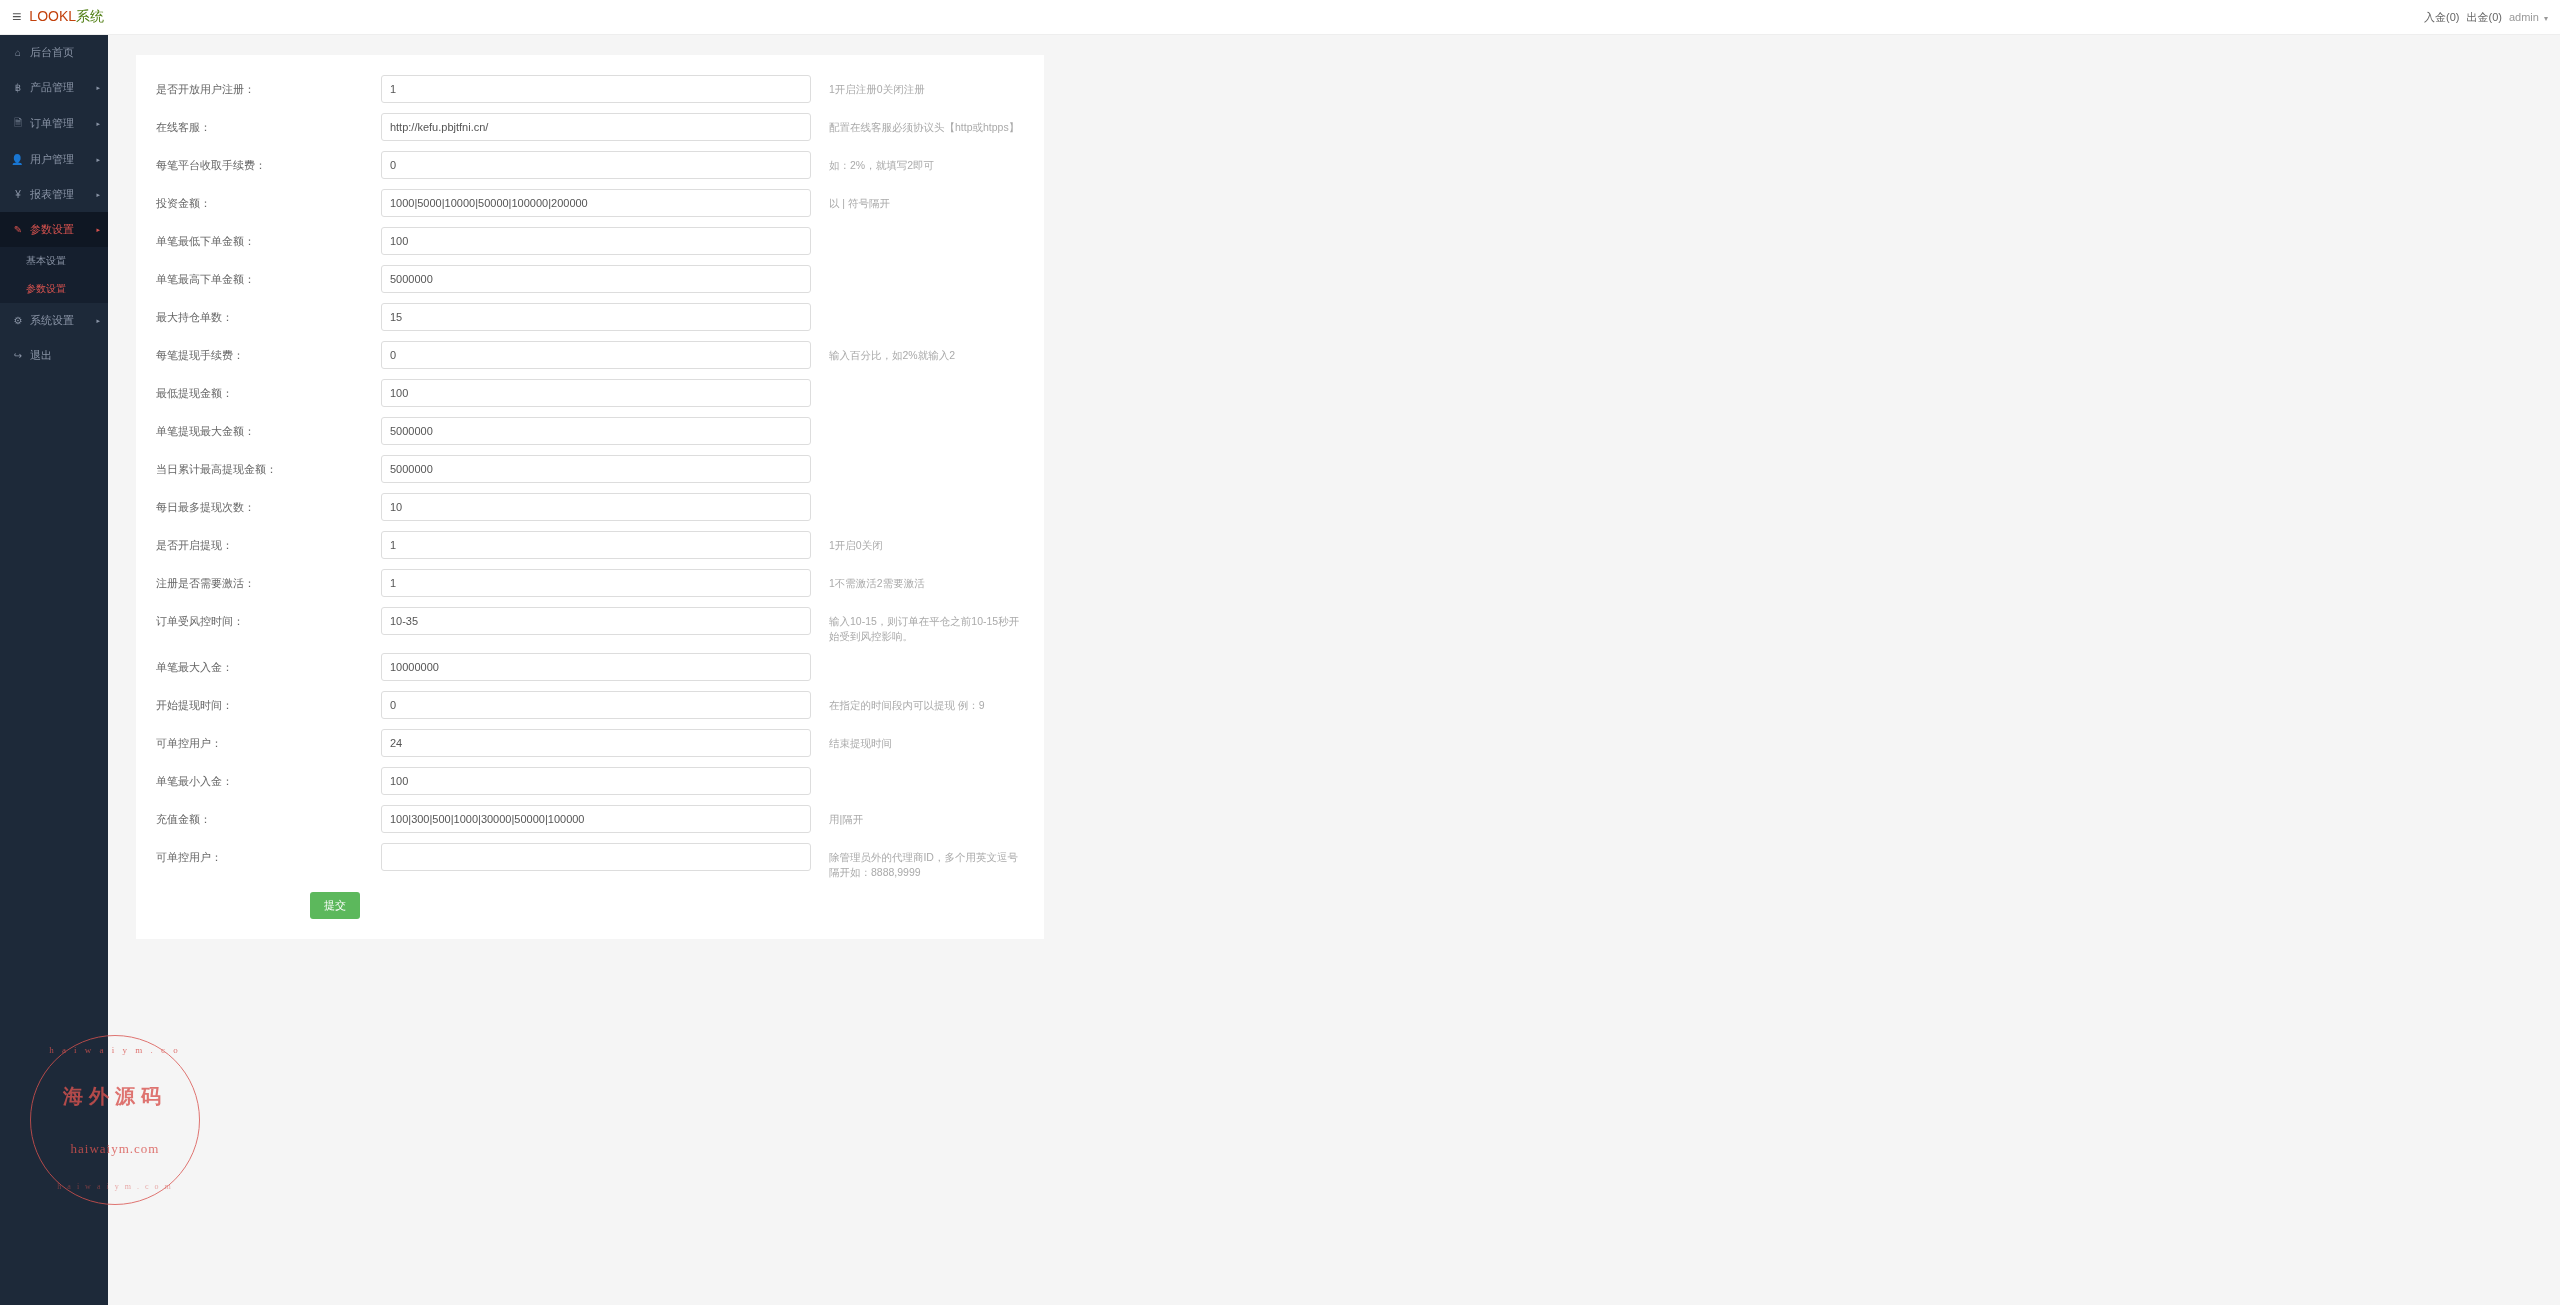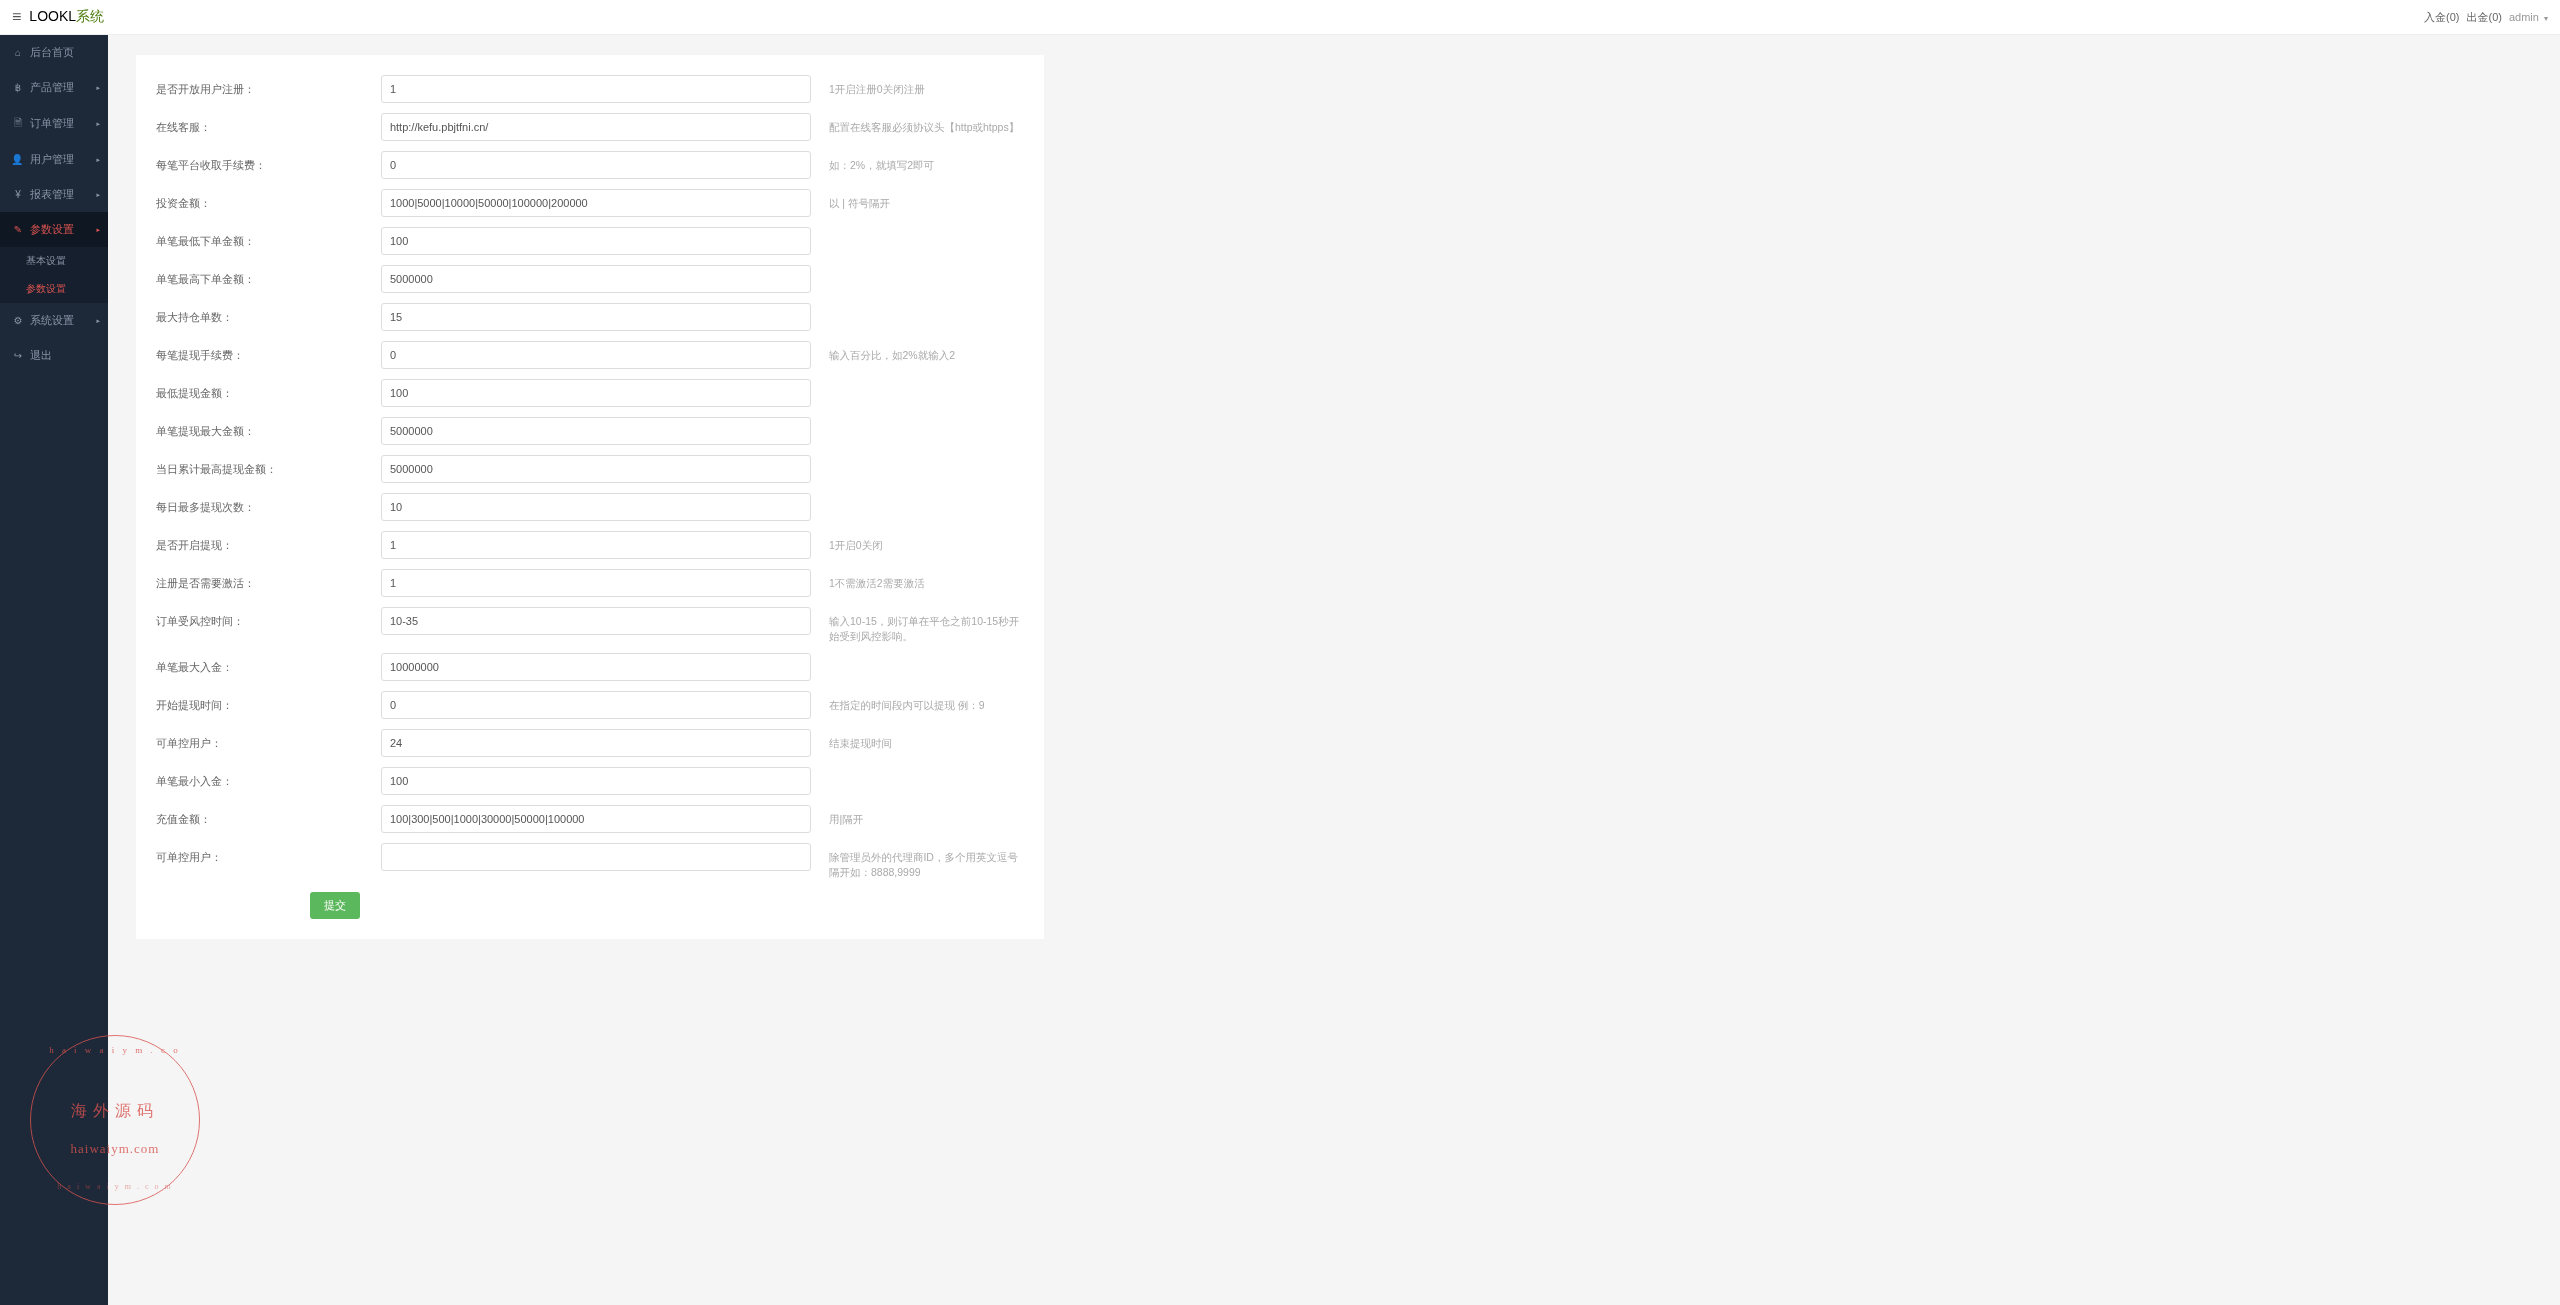--- a/index.html
+++ b/index.html
@@ -2,21 +2,21 @@
 <html><head>
 <meta charset="utf-8">
 <style>
 * { margin: 0; padding: 0; box-sizing: border-box; }
 body { font-family: -apple-system, BlinkMacSystemFont, "Segoe UI", "Microsoft YaHei", sans-serif; font-size: 12px; background: #f5f5f5; color: #333; }
 
 .topbar { height: 35px; background: #fff; border-bottom: 1px solid #eee; display: flex; align-items: center; padding: 0 12px; justify-content: space-between; }
 .topbar-left { display: flex; align-items: center; gap: 8px; }
 .menu-toggle { font-size: 16px; color: #555; cursor: pointer; }
 .logo { font-size: 14px; font-weight: 500; }
-.logo-dark { color: #000000; }
+.logo-dark { color: #c2410c; }
 .logo-red { color: #4d7c0f; }
 .topbar-right { display: flex; align-items: center; gap: 7px; color: #666; font-size: 11px; }
 .topbar-right span { cursor: pointer; }
 .admin-dropdown { color: #999; }
 .chevron { font-size: 8px; margin-left: 2px; }
 
 .layout { display: flex; height: calc(100vh - 35px); }
 .sidebar { width: 108px; background: #1d2939; color: #8a94a6; font-size: 11px; overflow-y: auto; }
 .nav-item { display: flex; align-items: center; padding: 10px 12px; cursor: pointer; position: relative; gap: 6px; }
 .nav-item.active { background: #0f1723; color: #d9534f; }
@@ -30,21 +30,21 @@
 .form-row { display: flex; align-items: flex-start; margin-bottom: 10px; }
 .form-label { width: 230px; text-align: left; color: #666; font-size: 11px; padding-top: 7px; padding-left: 4px; }
 .form-input { width: 432px; height: 28px; border: 1px solid #ddd; border-radius: 3px; padding: 0 8px; font-size: 11px; color: #555; }
 .form-help { margin-left: 18px; color: #aaa; font-size: 10.5px; width: 200px; padding-top: 7px; line-height: 1.4; }
 .submit-row { padding-left: 158px; margin-top: 12px; }
 .btn-submit { background: #5cb85c; color: #fff; border: none; border-radius: 3px; padding: 6px 14px; font-size: 11px; cursor: pointer; }
 
 .watermark { position: fixed; left: 30px; bottom: 100px; width: 170px; height: 170px; pointer-events: none; opacity: 0.8; }
 .wm-circle { position: absolute; inset: 0; border: 1.5px solid #d9534f; border-radius: 50%; }
 .wm-text { font-family: "SimSun", serif; color: #d9534f; text-align: center; }
-.wm-large { position: absolute; top: 66px; width: 100%; font-size: 16px; letter-spacing: 6px; font-weight: 400; }
+.wm-large { position: absolute; top: 48px; width: 100%; font-size: 20px; letter-spacing: 6px; font-weight: 700; }
 .wm-url { position: absolute; top: 106px; width: 100%; font-size: 13px; letter-spacing: 1px; }
 .wm-arc-top { position: absolute; top: 10px; width: 100%; font-size: 9px; letter-spacing: 3px; }
 .wm-arc-bottom { position: absolute; bottom: 14px; width: 100%; font-size: 8px; letter-spacing: 2px; opacity: 0.6; }
 </style>
 </head>
 <body>
 
 <div class="topbar">
   <div class="topbar-left">
     <span class="menu-toggle">≡</span>

